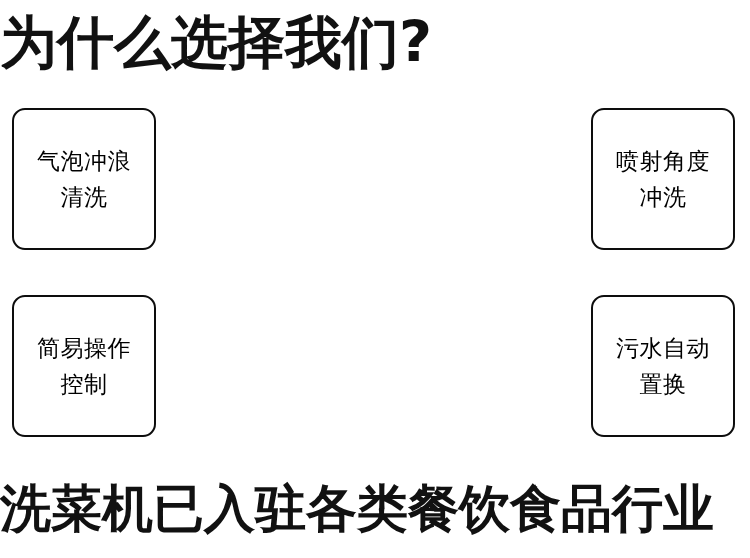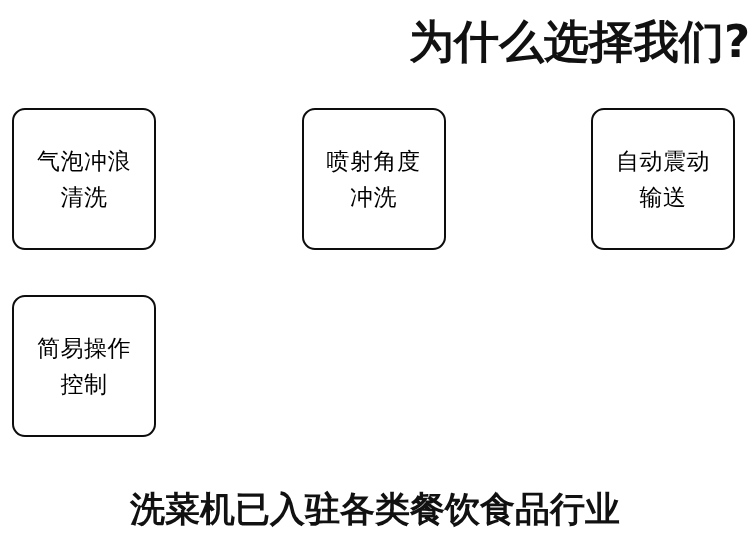--- a/index.html
+++ b/index.html
@@ -19,22 +19,22 @@
     position: relative;
     width: 750px;
     height: 558px;
     background: #ffffff;
   }
   .page-title {
     position: absolute;
     left: 0;
     top: 14px;
     width: 750px;
-    text-align: right;
-    font-size: 45px;
+    text-align: left;
+    font-size: 57px;
     line-height: 56px;
     font-weight: bold;
     letter-spacing: 0px;
     color: #111111;
     white-space: nowrap;
   }
   .feature-grid {
     position: absolute;
     left: 12px;
     top: 108px;
@@ -69,22 +69,22 @@
     color: #000000;
     letter-spacing: 0.5px;
     white-space: pre-line;
     word-break: keep-all;
   }
   .footer-banner {
     position: absolute;
     left: 0;
     top: 478px;
     width: 750px;
-    text-align: center;
-    font-size: 35px;
+    text-align: left;
+    font-size: 51px;
     line-height: 62px;
     font-weight: bold;
     color: #111111;
     letter-spacing: 0px;
     white-space: nowrap;
   }
 </style>
 </head>
 <body>
 
@@ -96,30 +96,30 @@
 
     <div class="feature-row row-1">
       <div class="feature-card">
         <span class="feature-card-label">气泡冲浪
 清洗</span>
       </div>
       <div class="feature-card">
         <span class="feature-card-label">喷射角度
 冲洗</span>
       </div>
-      <div class="feature-card">
-        <span class="feature-card-label">自动震动
-输送</span>
-      </div>
     </div>
 
     <div class="feature-row row-2">
       <div class="feature-card">
         <span class="feature-card-label">简易操作
 控制</span>
+      </div>
+      <div class="feature-card">
+        <span class="feature-card-label">污水自动
+置换</span>
       </div>
     </div>
 
   </div>
 
   <div class="footer-banner">洗菜机已入驻各类餐饮食品行业</div>
 
 </div>
 
 </body></html>

